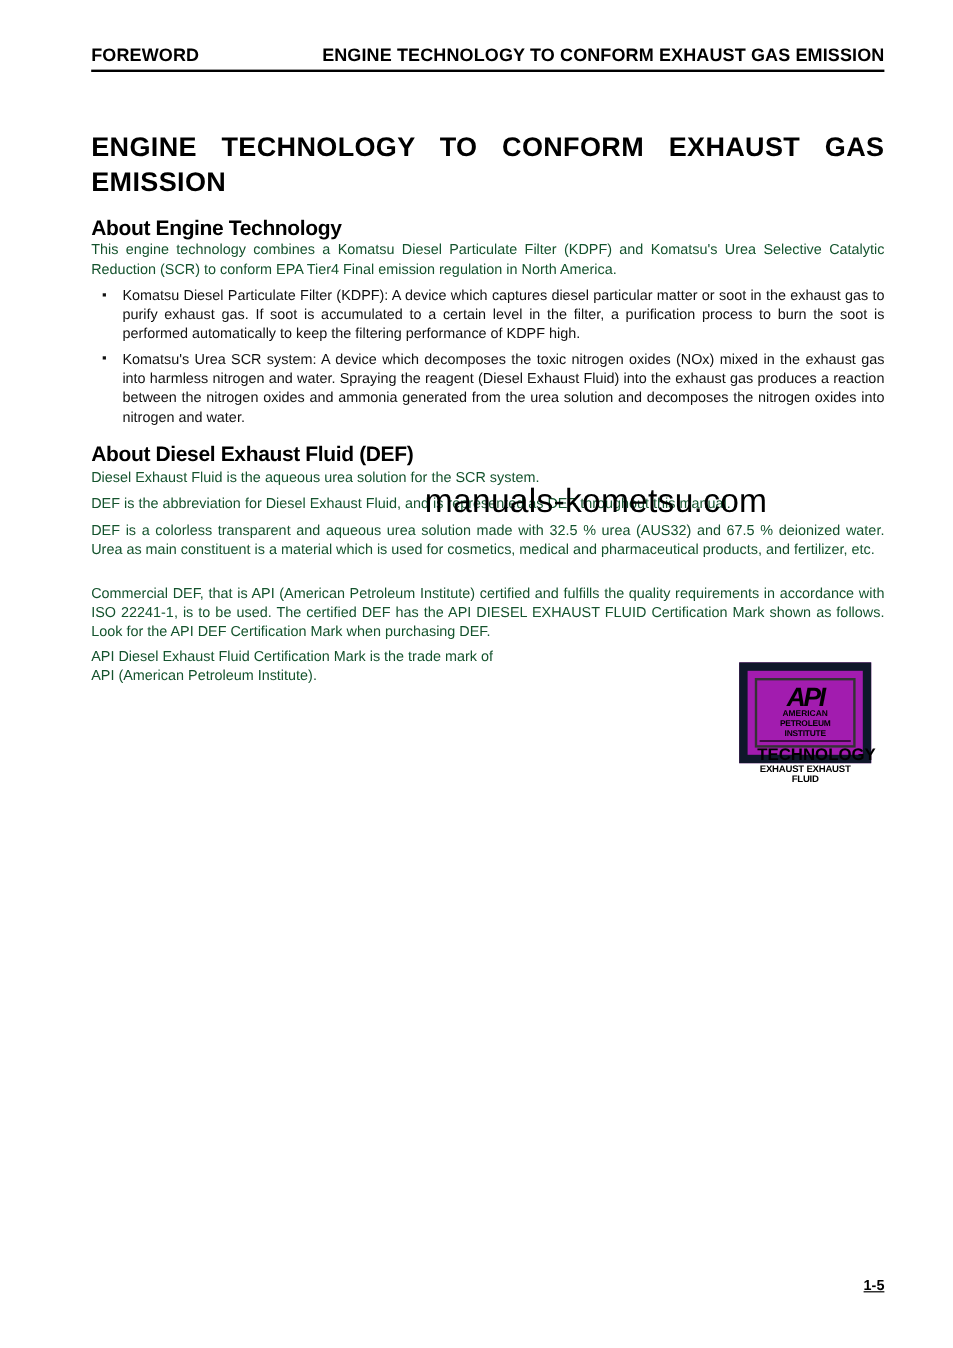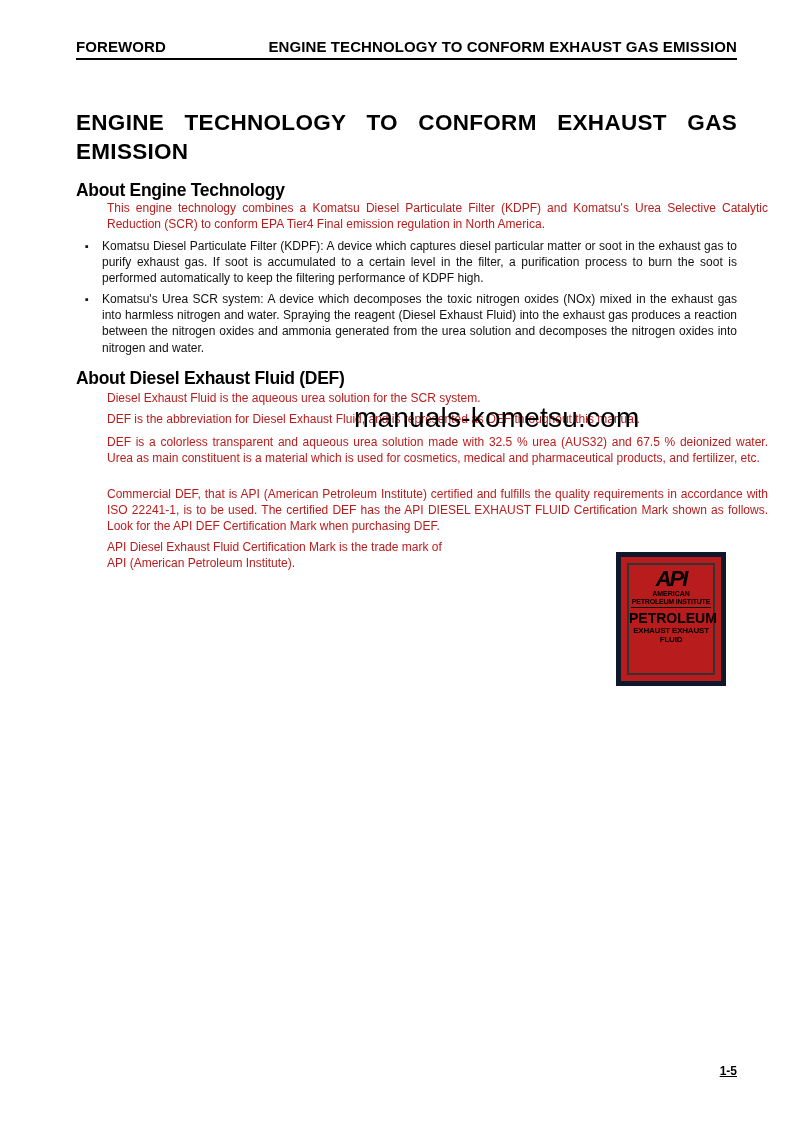--- a/index.html
+++ b/index.html
@@ -8,29 +8,29 @@
   .hdr { position: absolute; top: 38px; left: 76px; width: 661px; height: 14px;
          font-size: 15px; font-weight: bold; letter-spacing: 0.1px; }
   .hdr .left { position: absolute; left: 0; top: 0; }
   .hdr .right { position: absolute; right: 0; top: 0; }
   .hdr-rule { position: absolute; top: 58px; left: 76px; width: 661px; height: 2px; background: #000; }
   .title { position: absolute; top: 108px; left: 76px; width: 661px;
            font-size: 22.5px; font-weight: bold; line-height: 29px;
            text-align: justify; text-align-last: left; letter-spacing: 0.3px; word-spacing: 10px; }
   .h2 { position: absolute; left: 76px; font-size: 17.5px; font-weight: bold; letter-spacing: -0.3px; }
   .p { position: absolute; left: 76px; width: 661px; font-size: 12px; line-height: 16.2px;
-       text-align: justify; color: #b91c1c; margin-left: 31px; }
+       text-align: justify; color: #14532d; }
   .p.last-left { text-align-last: left; }
   .bullet { position: absolute; left: 76px; width: 661px; font-size: 12px; line-height: 16.2px; color:#111; }
   .bullet .dot { position: absolute; left: 9px; top: 0; font-size: 11px; }
   .bullet .txt { margin-left: 26px; text-align: justify; }
   .watermark { position: absolute; top: 402px; left: 354px; font-size: 28px;
                color: #000; letter-spacing: 0.2px; }
-  .logo { position: absolute; left: 616px; top: 552px; width: 110px; height: 134px;
-          border: 5px solid #0f172a; box-sizing: border-box; background: #b91c1c; }
+  .logo { position: absolute; left: 616px; top: 552px; width: 110px; height: 84px;
+          border: 7px solid #0f172a; box-sizing: border-box; background: #a21caf; }
   .logo .inner { position: absolute; left: 6px; top: 6px; right: 6px; bottom: 6px;
                  border: 2px solid #333; text-align: center; }
   .logo .api { font-size: 22px; font-weight: bold; font-style: italic; letter-spacing: -2px;
                margin-top: 3px; line-height: 22px; }
   .logo .am { font-size: 7px; font-weight: bold; line-height: 8px; }
   .logo .pet { font-size: 7px; font-weight: bold; line-height: 8px; letter-spacing: -0.2px;
                border-bottom: 1px solid #000; margin: 0 2px; padding-bottom: 1px; }
   .logo .cert { font-size: 14px; font-weight: bold; line-height: 15px; margin-top: 3px; }
   .logo .des { font-size: 8px; font-weight: bold; line-height: 9px; letter-spacing: -0.2px; }
   .pagenum { position: absolute; top: 1064px; right: 57px; font-size: 12px; font-weight: bold; text-decoration: underline; }
@@ -70,19 +70,19 @@
 <div class="p last-left" style="top:539px; width:400px;">API Diesel Exhaust Fluid Certification Mark is the trade mark of</div>
 <div class="p last-left" style="top:555px; width:400px;">API (American Petroleum Institute).</div>
 
 <div class="watermark">manuals-kometsu.com</div>
 
 <div class="logo">
   <div class="inner">
     <div class="api">API</div>
     <div class="am">AMERICAN</div>
     <div class="pet">PETROLEUM INSTITUTE</div>
-    <div class="cert">PETROLEUM</div>
+    <div class="cert">TECHNOLOGY</div>
     <div class="des">EXHAUST EXHAUST</div>
     <div class="des">FLUID</div>
   </div>
 </div>
 
 <div class="pagenum">1-5</div>
 
 </body></html>

